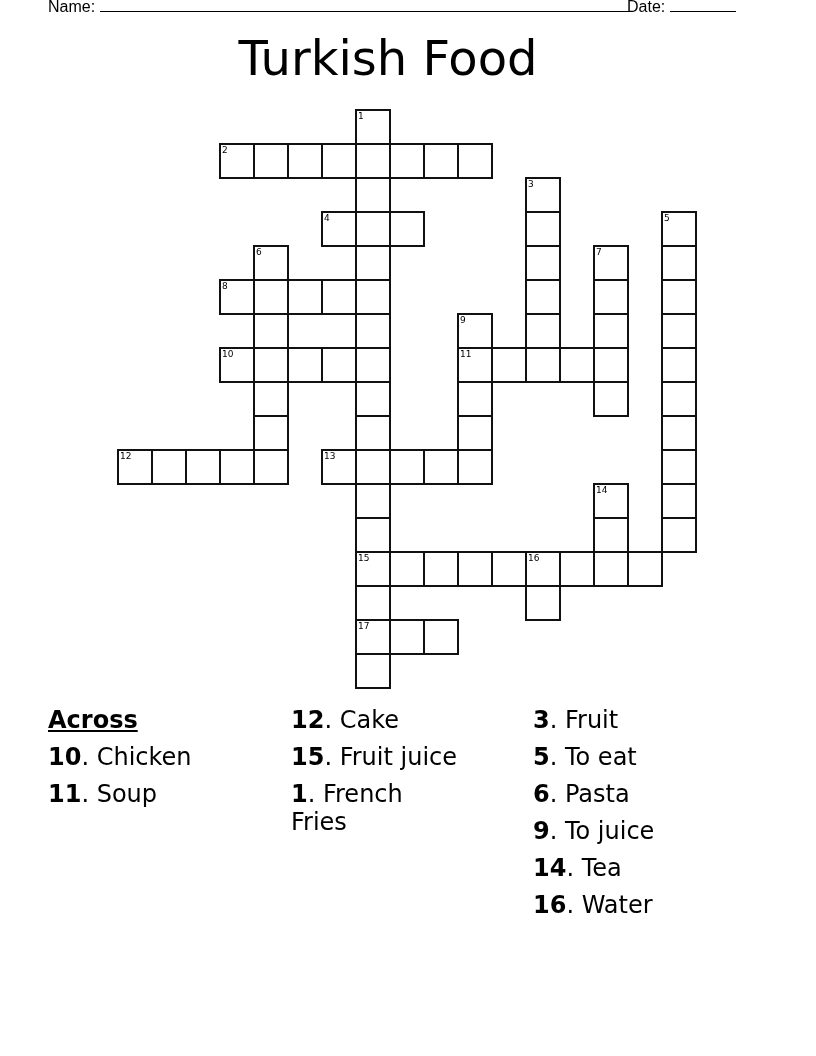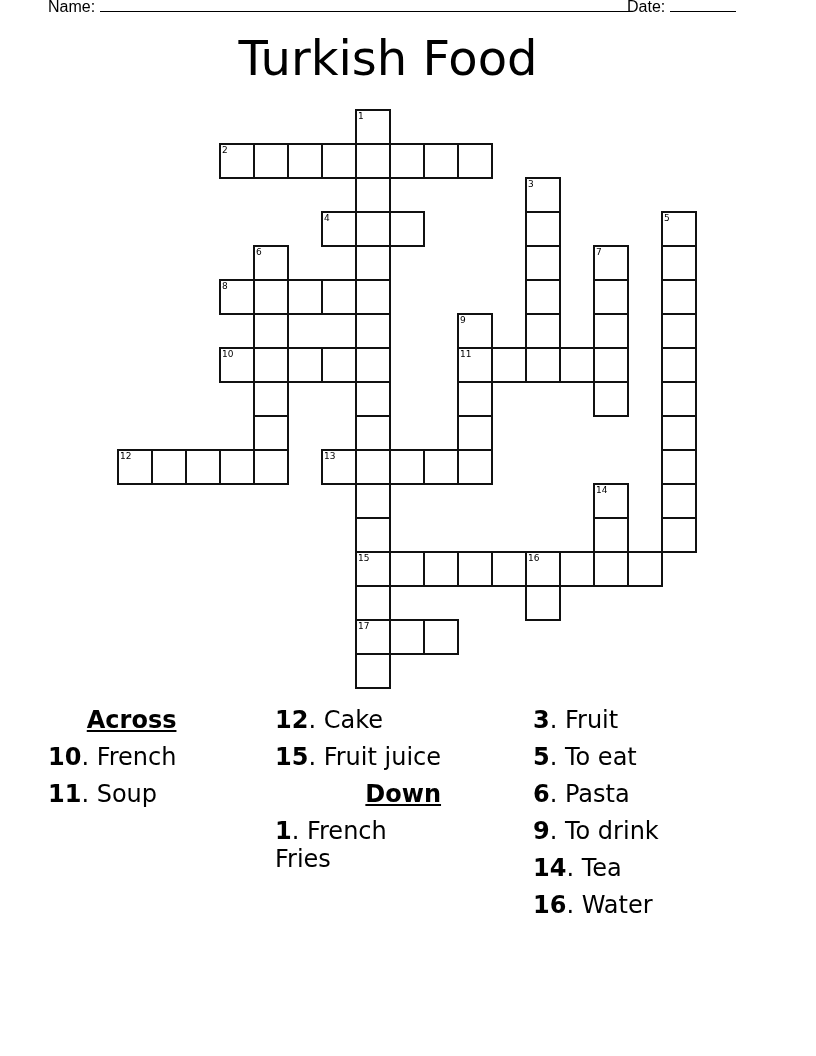--- a/index.html
+++ b/index.html
@@ -6,21 +6,21 @@
   body { width:816px; height:1056px; position:relative; overflow:hidden; color:#000; }
   .header-line { position:absolute; top:-2px; font-family:"Liberation Sans", sans-serif; font-size:16px; white-space:nowrap; }
   .name-label { left:48px; }
   .date-label { left:627px; }
   .blank { display:inline-block; border-bottom:1px solid #000; height:13px; vertical-align:baseline; }
   .title { position:absolute; top:30px; left:8px; width:760px; text-align:center; font-family:"DejaVu Sans", sans-serif; font-size:48px; letter-spacing:0px; }
   .grid { position:absolute; left:0; top:0; width:816px; height:700px; }
   .cell { position:absolute; width:34px; height:34px; box-sizing:border-box; border:2px solid #111; background:#fff; margin-left:-1px; margin-top:-1px; }
   .cell .num { position:absolute; left:1px; top:0px; font-family:"DejaVu Sans", sans-serif; font-size:9px; line-height:10px; }
   .clues-col { position:absolute; top:702px; font-family:"DejaVu Sans", sans-serif; font-size:24px; line-height:37px; }
-  .clues-col .heading { font-weight:bold; text-decoration:underline;text-align:right; }
+  .clues-col .heading { font-weight:bold; text-decoration:underline; }
   .clues-col .n { font-weight:bold; }
   .clue { white-space:nowrap; }
   .clue.wrap { white-space:normal; width:150px; line-height:28px; padding-top:4px; }
 </style>
 </head>
 <body>
 
 <div class="header-line name-label">
   <span>Name:</span>
   <span class="blank" style="width:532px;"></span>
@@ -151,31 +151,30 @@
     </div>
     <div class="cell" style="left: 560px; top: 552px; width: 36px; height: 36px;"></div>
     <div class="cell" style="left: 628px; top: 552px; width: 36px; height: 36px;"></div>
     <div class="cell" style="left: 526px; top: 586px; width: 36px; height: 36px;"></div>
     <div class="cell" style="left: 390px; top: 620px; width: 36px; height: 36px;"></div>
     <div class="cell" style="left: 424px; top: 620px; width: 36px; height: 36px;"></div>
   </div>
 
 <div class="clues-col" style="left:48px;">
   <div class="heading">Across</div>
-  <div class="clue"><span class="n">10</span>. <span>French</span></div>
+  <div class="clue"><span class="n">10</span>. <span>Chicken</span></div>
   <div class="clue"><span class="n">11</span>. <span>Soup</span></div>
 </div>
 
-<div class="clues-col" style="left:275px;">
+<div class="clues-col" style="left:291px;">
   <div class="clue"><span class="n">12</span>. <span>Cake</span></div>
   <div class="clue"><span class="n">15</span>. <span>Fruit juice</span></div>
-  <div class="heading">Down</div>
   <div class="clue wrap"><span class="n">1</span>. <span>French Fries</span></div>
 </div>
 
 <div class="clues-col" style="left:533px;">
   <div class="clue"><span class="n">3</span>. <span>Fruit</span></div>
   <div class="clue"><span class="n">5</span>. <span>To eat</span></div>
   <div class="clue"><span class="n">6</span>. <span>Pasta</span></div>
-  <div class="clue"><span class="n">9</span>. <span>To drink</span></div>
+  <div class="clue"><span class="n">9</span>. <span>To juice</span></div>
   <div class="clue"><span class="n">14</span>. <span>Tea</span></div>
   <div class="clue"><span class="n">16</span>. <span>Water</span></div>
 </div>
 
 </body></html>

